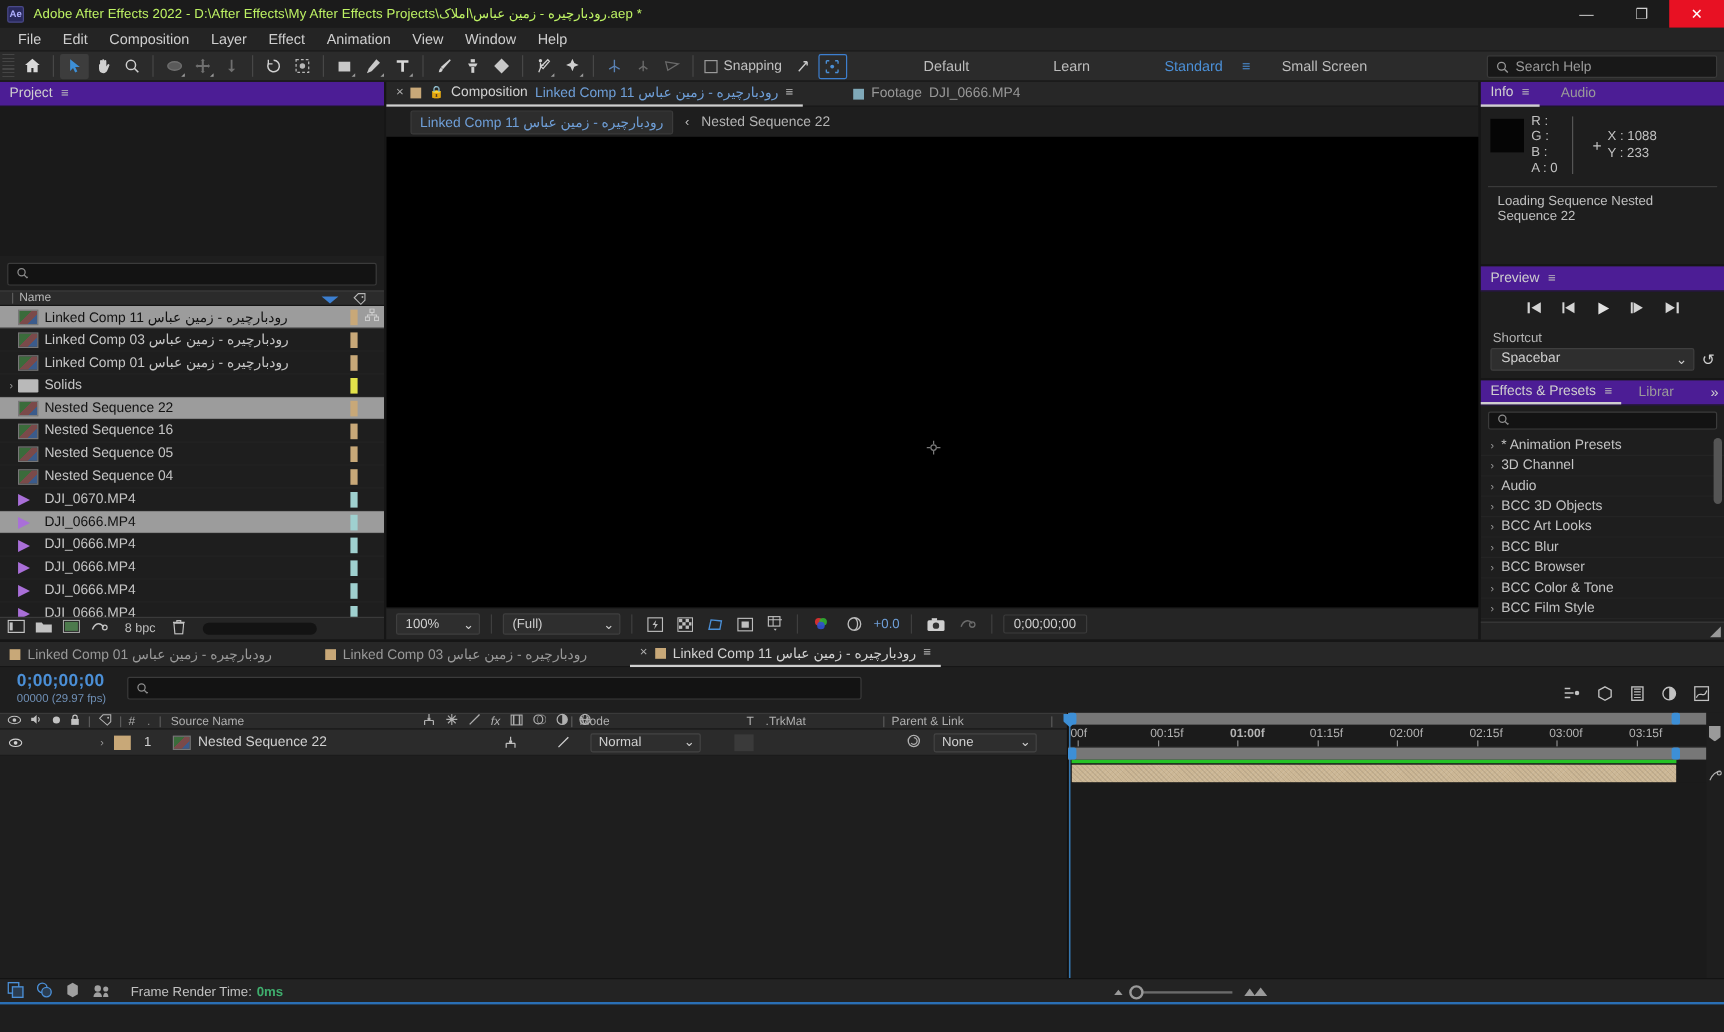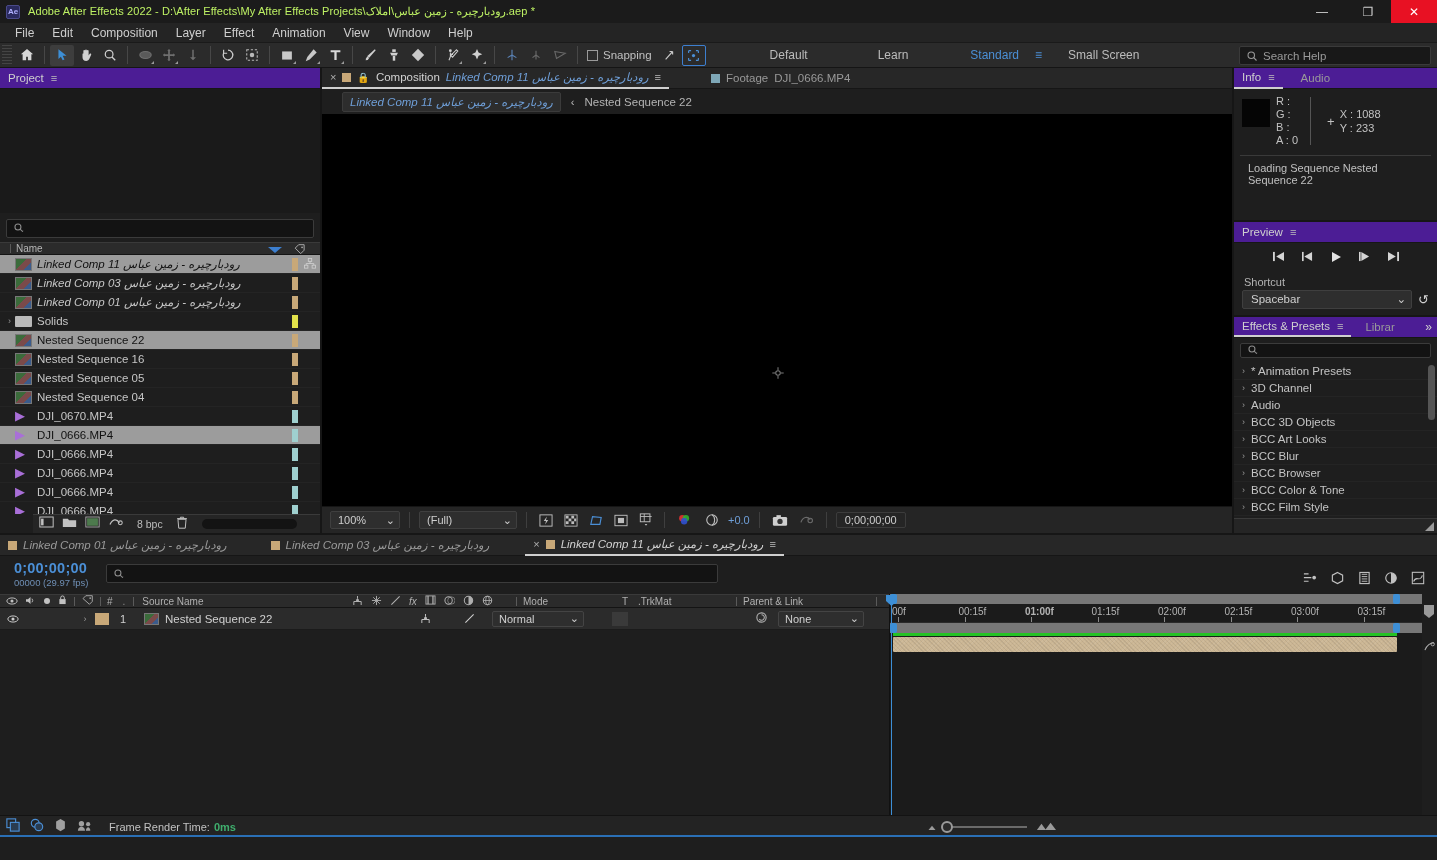--- a/index.html
+++ b/index.html
@@ -96,21 +96,21 @@
   .proj-row .ico { width: 17px; height: 13px; margin-right: 5px; border: 1px solid #777;
      background: linear-gradient(135deg,#3b6b3b 0 40%, #7a4a4a 40% 70%, #3b5b8b 70% 100%); }
   .proj-row .ico.folder { background: #b9b9b9; border: none; border-radius: 1px; height: 11px; }
   .proj-row .ico.video { background: none; border: none; color: #a96fd8; font-size: 13px; line-height: 12px;}
   .proj-row .label { font-size: 11.5px; color: #c6c6c6; white-space: nowrap; }
   .proj-row.selected { background: #9c9c9c; }
   .proj-row.selected .label { color: #111; }
   .proj-row .swatch { position: absolute; right: 22px; width: 6px; height: 13px; }
   .proj-row .linkico { position: absolute; right: 4px; color: #cfcfcf; font-size: 10px; }
   .proj-foot { height: 20px; background: #252525; display: flex; align-items: center;
-     border-top: 1px solid #3a3a3a; padding-left: 6px; gap: 8px; margin-left: 33px; }
+     border-top: 1px solid #3a3a3a; padding-left: 6px; gap: 8px; }
   .proj-foot .fi { color: #c2c2c2; font-size: 12px; }
   .bpc { font-size: 10.5px; color: #bdbdbd; padding: 1px 5px; }
   .pf-bar { width: 95px; height: 10px; background: #131313; border-radius: 5px; margin-left: 6px; }
 
   
   .comp-panel { flex: 1 1 auto; display: flex; flex-direction: column; min-width: 0; background: #1e1e1e; }
   .comp-tabs { height: 21px; background: #272727; display: flex; align-items: center; border-bottom: 1px solid #161616; }
   .ctab { display: flex; align-items: center; height: 21px; padding: 0 8px; font-size: 11.5px; gap: 6px; }
   .ctab.active { border-bottom: 2px solid #cfcfcf; }
   .ctab .x { color: #b0b0b0; font-size: 11px; }
@@ -218,21 +218,21 @@
   .sb-ico.grey { color: #a0a0a0; }
   .sb-text { font-size: 11px; color: #c2c2c2; margin-left: 6px; }
   .zoom-slider { position: absolute; left: 890px; right: 345px; top: 0; height: 22px;
      display: flex; align-items: center; justify-content: center; gap: 8px; }
   .zs-track { width: 80px; height: 2px; background: #6a6a6a; position: relative; }
   .zs-knob { position: absolute; left: -6px; top: -5px; width: 12px; height: 12px; border: 2px solid #9a9a9a;
      border-radius: 50%; background: #2a2a2a; }
   .mtn-s, .mtn-l { color: #9a9a9a; font-size: 10px; }
   .bottom-accent { position: absolute; left: 0; right: 0; bottom: 0; height: 2px; background: #2a6fb5; }
 
-  .rtl { direction: rtl; unicode-bidi: embed; font-style: italic; }
+  .rtl { direction: rtl; unicode-bidi: embed; }
 </style>
 </head>
 <body>
 
 <div class="app">
 
   <div class="titlebar">
     <div class="ae-logo">Ae</div>
     <div class="title-text">Adobe After Effects 2022 - D:\After Effects\My After Effects Projects\رودبارچیره - زمین عباس\املاک.aep *</div>
     <div class="win-buttons">
@@ -960,21 +960,21 @@
                 </svg>
             </span>
             <span>
               <svg width="11" height="11" viewBox="0 0 12 12">
                   <circle cx="6" cy="6" r="4.6" stroke="#b0b0b0" stroke-width="1.1" fill="none"></circle>
                   <ellipse cx="6" cy="6" rx="2" ry="4.6" stroke="#b0b0b0" stroke-width=".9" fill="none"></ellipse>
                   <path d="M1.4 6h9.2" stroke="#b0b0b0" stroke-width=".9"></path>
                 </svg>
             </span>
           </span>
-          <span class="seg" style="position:absolute;left:516px">
+          <span class="seg" style="position:absolute;left:476px">
             <span style="width:1px;height:9px;background:#5a5a5a;margin-right:6px;display:inline-block"></span>
             <span>Mode</span>
           </span>
           <span style="position:absolute;left:622px">T</span>
           <span style="position:absolute;left:638px">.TrkMat</span>
           <span class="seg" style="position:absolute;left:736px">
             <span style="width:1px;height:9px;background:#5a5a5a;margin-right:6px;display:inline-block"></span>
             <span>Parent &amp; Link</span>
           </span>
           <span style="position:absolute;left:876px;width:1px;height:9px;background:#5a5a5a"></span>

